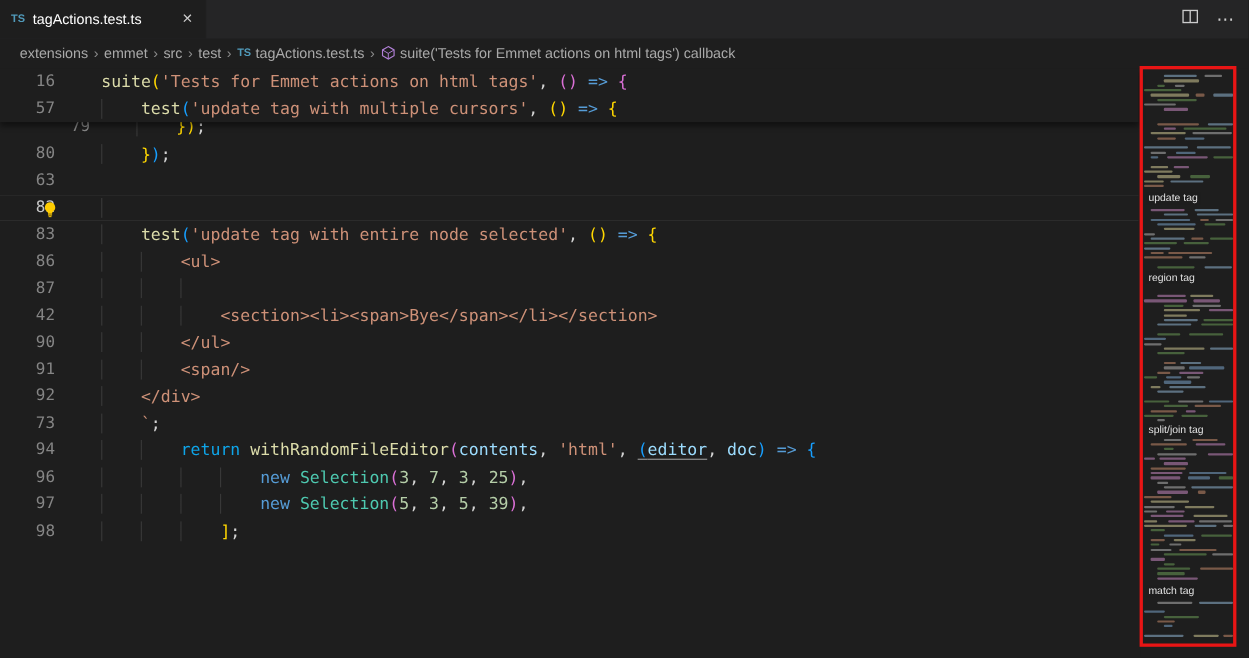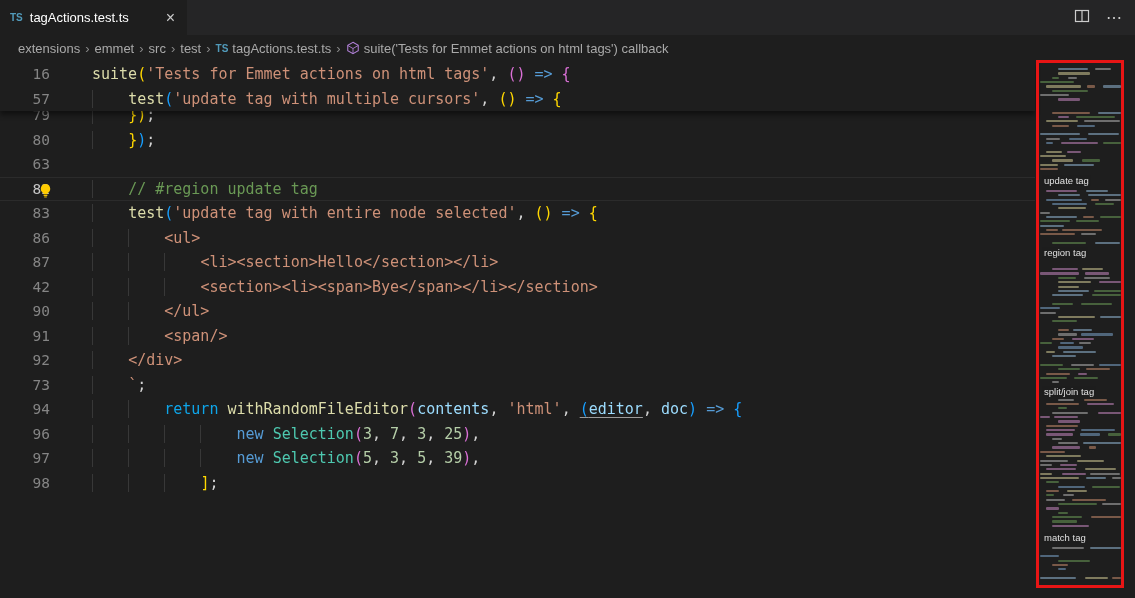--- a/index.html
+++ b/index.html
@@ -28,21 +28,21 @@
   .gutter{width:50px;flex:none;text-align:right;color:#858585;font-size:14.5px;}
   .row.current .gutter{color:#c6c6c6;}
   .margin{width:42px;flex:none;position:relative;}
   .content{flex:1;}
   .row.current{box-shadow:inset 0 1px 0 #2b2b2b, inset 0 -1px 0 #2b2b2b;}
   .ig{background:linear-gradient(#383838,#383838) left/1px 100% no-repeat;}
   .lightbulb{position:absolute;left:38px;top:4px;width:15px;height:15px;cursor:pointer;}
 
   #sticky{position:relative;z-index:5;background:#1e1e1e;box-shadow:0 4px 5px rgba(0,0,0,0.45);}
   #partial{height:16.5px;overflow:hidden;}
-  #partial .row{margin-top:-8px;}
+  #partial .row{margin-top:-8px;margin-left:32px;}
 
   
   .c-p{color:#d4d4d4}.c-kw{color:#569cd6}.c-ctl{color:#0ea5e9}.c-fn{color:#dcdcaa}
   .c-str{color:#ce9178}.c-v{color:#9cdcfe}.c-cv{color:#4fc1ff}.c-cls{color:#4ec9b0}
   .c-n{color:#b5cea8}.c-cm{color:#6a9955}.c-b1{color:#ffd700}.c-b2{color:#da70d6}.c-b3{color:#179fff}
   .u{text-decoration:underline;text-underline-offset:3px;text-decoration-color:#9b9b9b;}
 
   
   .minimap{position:absolute;top:0;bottom:0;right:10px;width:88px;background:#1e1e1e;cursor:pointer;}
   .mm-seg{position:absolute;height:2.2px;border-radius:1px;}
@@ -109,28 +109,28 @@
     <div id="sticky">
         <div class="row"><div class="gutter">16</div><div class="margin"></div><div class="content"><span class="c-fn">suite</span><span class="c-b1">(</span><span class="c-str">'Tests for Emmet actions on html tags'</span><span class="c-p">, </span><span class="c-b2">(</span><span class="c-b2">)</span><span class="c-p"> </span><span class="c-kw">=&gt;</span><span class="c-p"> </span><span class="c-b2">{</span></div></div>
         <div class="row"><div class="gutter">57</div><div class="margin"></div><div class="content"><span class="ig">    </span><span class="c-fn">test</span><span class="c-b3">(</span><span class="c-str">'update tag with multiple cursors'</span><span class="c-p">, </span><span class="c-b1">(</span><span class="c-b1">)</span><span class="c-p"> </span><span class="c-kw">=&gt;</span><span class="c-p"> </span><span class="c-b1">{</span></div></div>
       </div>
     <div id="partial">
         <div class="row"><div class="gutter">79</div><div class="margin"></div><div class="content"><span class="ig">    </span><span class="c-b1">}</span><span class="c-b1">)</span><span class="c-p">;</span></div></div>
       </div>
     <div id="code-lines">
         <div class="row"><div class="gutter">80</div><div class="margin"></div><div class="content"><span class="ig">    </span><span class="c-b1">}</span><span class="c-b3">)</span><span class="c-p">;</span></div></div>
         <div class="row"><div class="gutter">63</div><div class="margin"></div><div class="content"></div></div>
-        <div class="row current" style="position: relative;"><div class="gutter">82</div><div class="margin"></div><div class="content"><span class="ig">    </span><span class="c-cm">// #region update tag</span></div><span class="lightbulb"><svg width="15" height="15" viewBox="0 0 16 16">
+        <div class="row current" style="position: relative;"><div class="gutter">82</div><div class="margin"></div><div class="content"><span class="ig">    </span></div><span class="lightbulb"><svg width="15" height="15" viewBox="0 0 16 16">
               <path fill="#ffcc00" d="M8 1a5 5 0 0 0-3 9c.6.5 1 1 1 1.7V12h4v-.3c0-.7.4-1.2 1-1.7a5 5 0 0 0-3-9z"></path>
               <rect x="6" y="12.6" width="4" height="1.2" fill="#ffcc00"></rect>
               <rect x="6.6" y="14.4" width="2.8" height="1" fill="#ffcc00"></rect>
             </svg></span></div>
         <div class="row"><div class="gutter">83</div><div class="margin"></div><div class="content"><span class="ig">    </span><span class="c-fn">test</span><span class="c-b3">(</span><span class="c-str">'update tag with entire node selected'</span><span class="c-p">, </span><span class="c-b1">(</span><span class="c-b1">)</span><span class="c-p"> </span><span class="c-kw">=&gt;</span><span class="c-p"> </span><span class="c-b1">{</span></div></div>
         <div class="row"><div class="gutter">86</div><div class="margin"></div><div class="content"><span class="ig">    </span><span class="ig">    </span><span class="c-str">&lt;ul&gt;</span></div></div>
-        <div class="row"><div class="gutter">87</div><div class="margin"></div><div class="content"><span class="ig">    </span><span class="ig">    </span><span class="ig">    </span><span class="c-str">&lt;li&gt;&lt;section&gt;Hello&lt;/section&gt;&lt;/li&gt;</span></div></div>
+        <div class="row"><div class="gutter">87</div><div class="margin"></div><div class="content"><span class="ig">    </span><span class="ig">    </span><span class="ig">    </span></div></div>
         <div class="row"><div class="gutter">42</div><div class="margin"></div><div class="content"><span class="ig">    </span><span class="ig">    </span><span class="ig">    </span><span class="c-str">&lt;section&gt;&lt;li&gt;&lt;span&gt;Bye&lt;/span&gt;&lt;/li&gt;&lt;/section&gt;</span></div></div>
         <div class="row"><div class="gutter">90</div><div class="margin"></div><div class="content"><span class="ig">    </span><span class="ig">    </span><span class="c-str">&lt;/ul&gt;</span></div></div>
         <div class="row"><div class="gutter">91</div><div class="margin"></div><div class="content"><span class="ig">    </span><span class="ig">    </span><span class="c-str">&lt;span/&gt;</span></div></div>
         <div class="row"><div class="gutter">92</div><div class="margin"></div><div class="content"><span class="ig">    </span><span class="c-str">&lt;/div&gt;</span></div></div>
         <div class="row"><div class="gutter">73</div><div class="margin"></div><div class="content"><span class="ig">    </span><span class="c-str">`</span><span class="c-p">;</span></div></div>
         <div class="row"><div class="gutter">94</div><div class="margin"></div><div class="content"><span class="ig">    </span><span class="ig">    </span><span class="c-ctl">return</span><span class="c-p"> </span><span class="c-fn">withRandomFileEditor</span><span class="c-b2">(</span><span class="c-v">contents</span><span class="c-p">, </span><span class="c-str">'html'</span><span class="c-p">, </span><span class="c-b3 u">(</span><span class="c-v u">editor</span><span class="c-p">, </span><span class="c-v">doc</span><span class="c-b3">)</span><span class="c-p"> </span><span class="c-kw">=&gt;</span><span class="c-p"> </span><span class="c-b3">{</span></div></div>
         <div class="row"><div class="gutter">96</div><div class="margin"></div><div class="content"><span class="ig">    </span><span class="ig">    </span><span class="ig">    </span><span class="ig">    </span><span class="c-kw">new</span><span class="c-p"> </span><span class="c-cls">Selection</span><span class="c-b2">(</span><span class="c-n">3</span><span class="c-p">, </span><span class="c-n">7</span><span class="c-p">, </span><span class="c-n">3</span><span class="c-p">, </span><span class="c-n">25</span><span class="c-b2">)</span><span class="c-p">,</span></div></div>
         <div class="row"><div class="gutter">97</div><div class="margin"></div><div class="content"><span class="ig">    </span><span class="ig">    </span><span class="ig">    </span><span class="ig">    </span><span class="c-kw">new</span><span class="c-p"> </span><span class="c-cls">Selection</span><span class="c-b2">(</span><span class="c-n">5</span><span class="c-p">, </span><span class="c-n">3</span><span class="c-p">, </span><span class="c-n">5</span><span class="c-p">, </span><span class="c-n">39</span><span class="c-b2">)</span><span class="c-p">,</span></div></div>
         <div class="row"><div class="gutter">98</div><div class="margin"></div><div class="content"><span class="ig">    </span><span class="ig">    </span><span class="ig">    </span><span class="c-b1">]</span><span class="c-p">;</span></div></div>
       </div>

